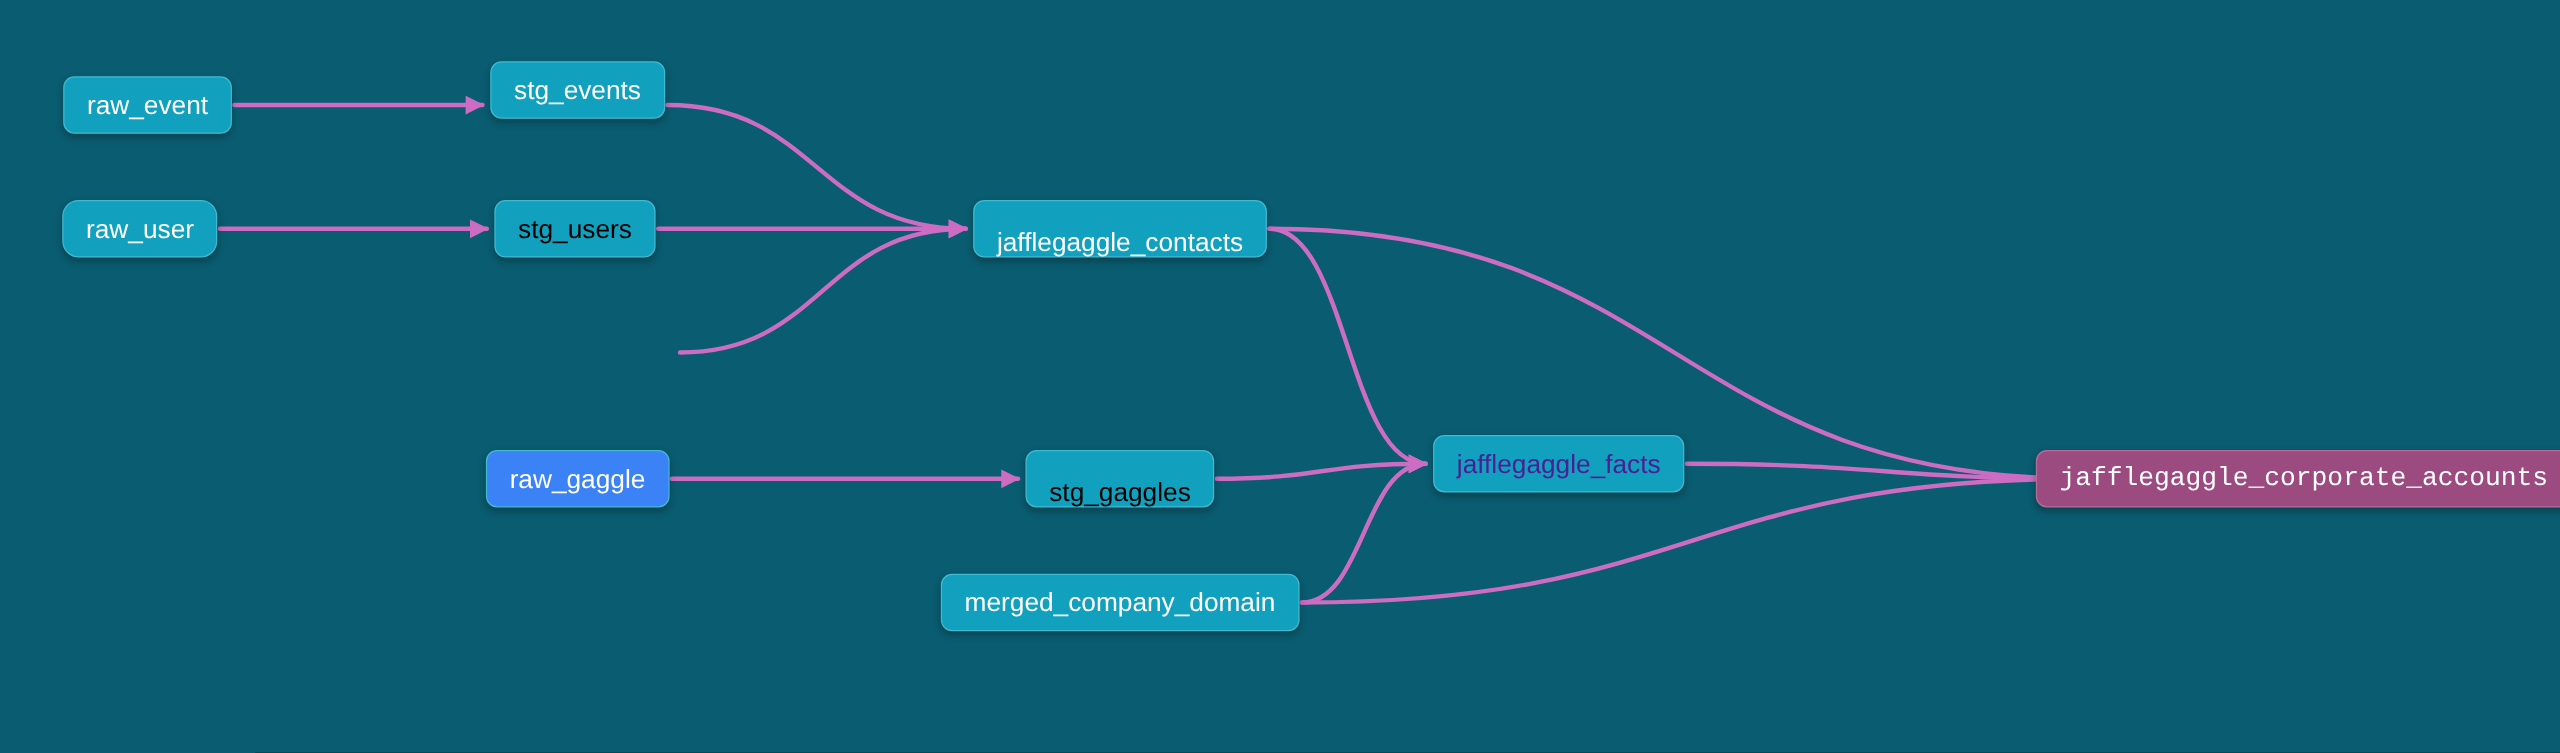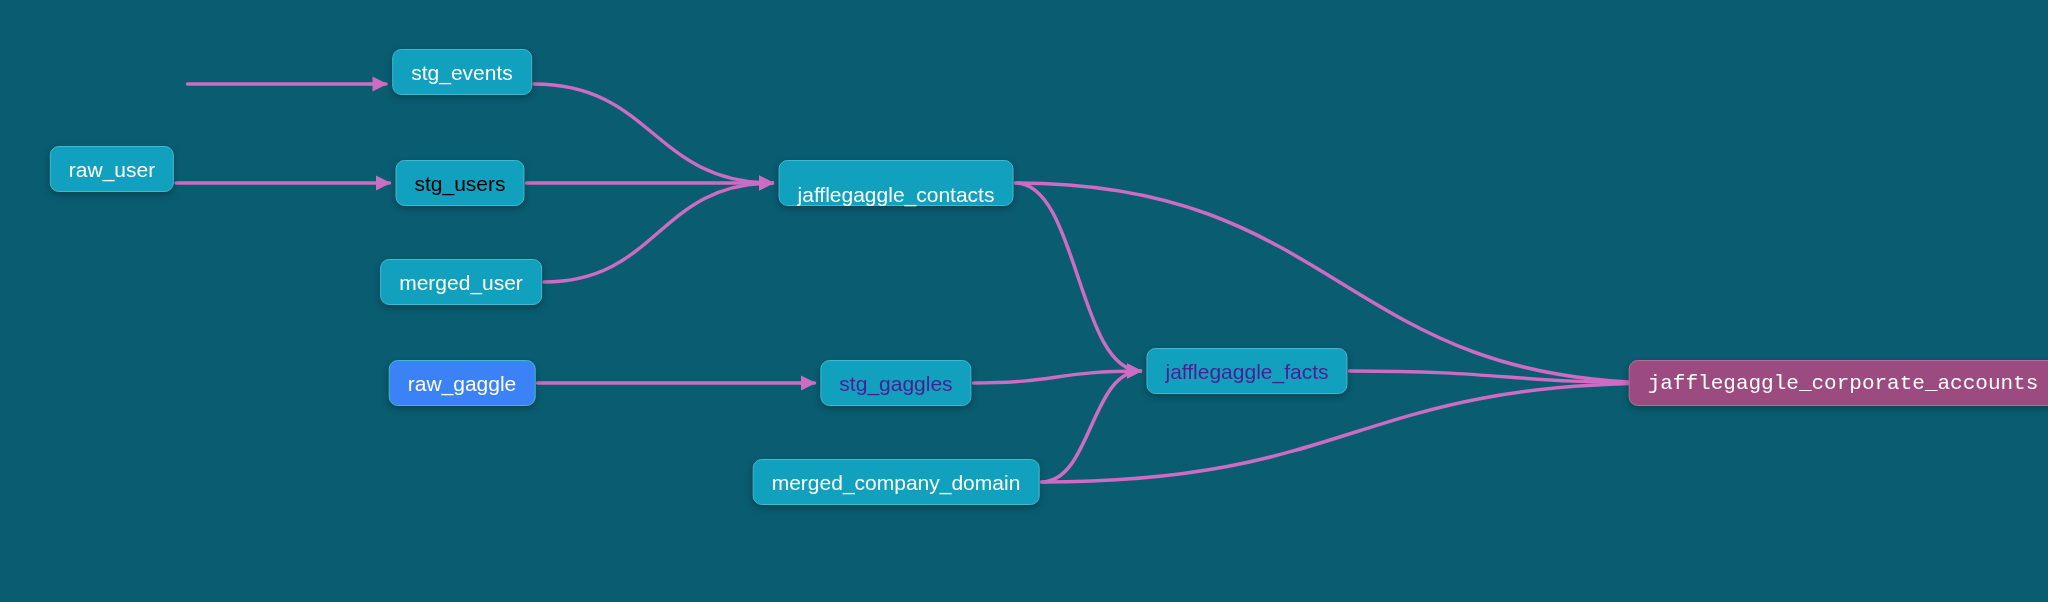--- a/index.html
+++ b/index.html
@@ -62,39 +62,39 @@
       <path class="edge-path" d="M 534 84 C 653.25 84, 653.25 183, 772.5 183" stroke="#cc6cc2" marker-end="url(#arrowhead)"></path>
       <path class="edge-path" d="M 526.5 183 C 649.5 183, 649.5 183, 772.5 183" stroke="#cc6cc2" marker-end="url(#arrowhead)"></path>
       <path class="edge-path" d="M 544 282 C 658.25 282, 658.25 183, 772.5 183" stroke="#cc6cc2" marker-end="url(#arrowhead)"></path>
       <path class="edge-path" d="M 973.5 383 C 1057 383, 1057 371, 1140.5 371" stroke="#cc6cc2" marker-end="url(#arrowhead)"></path>
       <path class="edge-path" d="M 1015.5 183 C 1078 183, 1078 371, 1140.5 371" stroke="#cc6cc2" marker-end="url(#arrowhead)"></path>
       <path class="edge-path" d="M 1041.5 482 C 1091 482, 1091 371, 1140.5 371" stroke="#cc6cc2" marker-end="url(#arrowhead)"></path>
       <path class="edge-path" d="M 1015.5 183 C 1341 183, 1341 383, 1666.5 383" stroke="#cc6cc2" marker-end="url(#arrowhead)"></path>
       <path class="edge-path" d="M 1349.5 371 C 1508 371, 1508 383, 1666.5 383" stroke="#cc6cc2" marker-end="url(#arrowhead)"></path>
       <path class="edge-path" d="M 1041.5 482 C 1354 482, 1354 383, 1666.5 383" stroke="#cc6cc2" marker-end="url(#arrowhead)"></path>
     </svg>
+<div class="node" style="left: 118px; top: 84px; background: rgb(17, 160, 189); border-color: rgb(65, 185, 208); color: rgb(255, 255, 255);">
+      <span>raw_event</span>
+    </div>
     <div class="node" style="left: 462px; top: 72px; background: rgb(17, 160, 189); border-color: rgb(65, 185, 208); color: rgb(255, 255, 255);">
       <span>stg_events</span>
     </div>
-    <div class="node" style="left: 112px; top: 169px; background: rgb(17, 160, 189); border-color: rgb(65, 185, 208); color: rgb(255, 255, 255);">
+    <div class="node" style="left: 112px; top: 183px; background: rgb(17, 160, 189); border-color: rgb(65, 185, 208); color: rgb(255, 255, 255); border-radius: 13px;">
       <span>raw_user</span>
     </div>
     <div class="node" style="left: 460px; top: 183px; background: rgb(17, 160, 189); border-color: rgb(65, 185, 208); color: #000000;">
       <span>stg_users</span>
-    </div>
-    <div class="node" style="left: 461px; top: 282px; background: rgb(17, 160, 189); border-color: rgb(65, 185, 208); color: rgb(255, 255, 255);">
-      <span>merged_user</span>
     </div>
     <div class="node" style="left: 896px; top: 183px; background: rgb(17, 160, 189); border-color: rgb(65, 185, 208); color: rgb(255, 255, 255); align-items: flex-end;">
       <span>jafflegaggle_contacts</span>
     </div>
     <div class="node" style="left: 462px; top: 383px; background: #3b82f6; border-color: rgb(65, 185, 208); color: rgb(255, 255, 255);">
       <span>raw_gaggle</span>
     </div>
-    <div class="node" style="left: 896px; top: 383px; background: rgb(17, 160, 189); border-color: rgb(65, 185, 208); color: #4c1d95;">
+    <div class="node" style="left: 896px; top: 383px; background: rgb(17, 160, 189); border-color: rgb(65, 185, 208); color: #000000; align-items: flex-end;">
       <span>stg_gaggles</span>
     </div>
     <div class="node" style="left: 1247px; top: 371px; background: rgb(17, 160, 189); border-color: rgb(65, 185, 208); color: #4c1d95;">
       <span>jafflegaggle_facts</span>
     </div>
     <div class="node" style="left: 896px; top: 482px; background: rgb(17, 160, 189); border-color: rgb(65, 185, 208); color: rgb(255, 255, 255);">
       <span>merged_company_domain</span>
     </div>
     <div class="node" style="left: 1843px; top: 383px; background: rgb(156, 75, 128); border-color: rgb(178, 110, 155); color: rgb(255, 255, 255); font-family: Liberation Mono, monospace;">
       <span>jafflegaggle_corporate_accounts</span>

